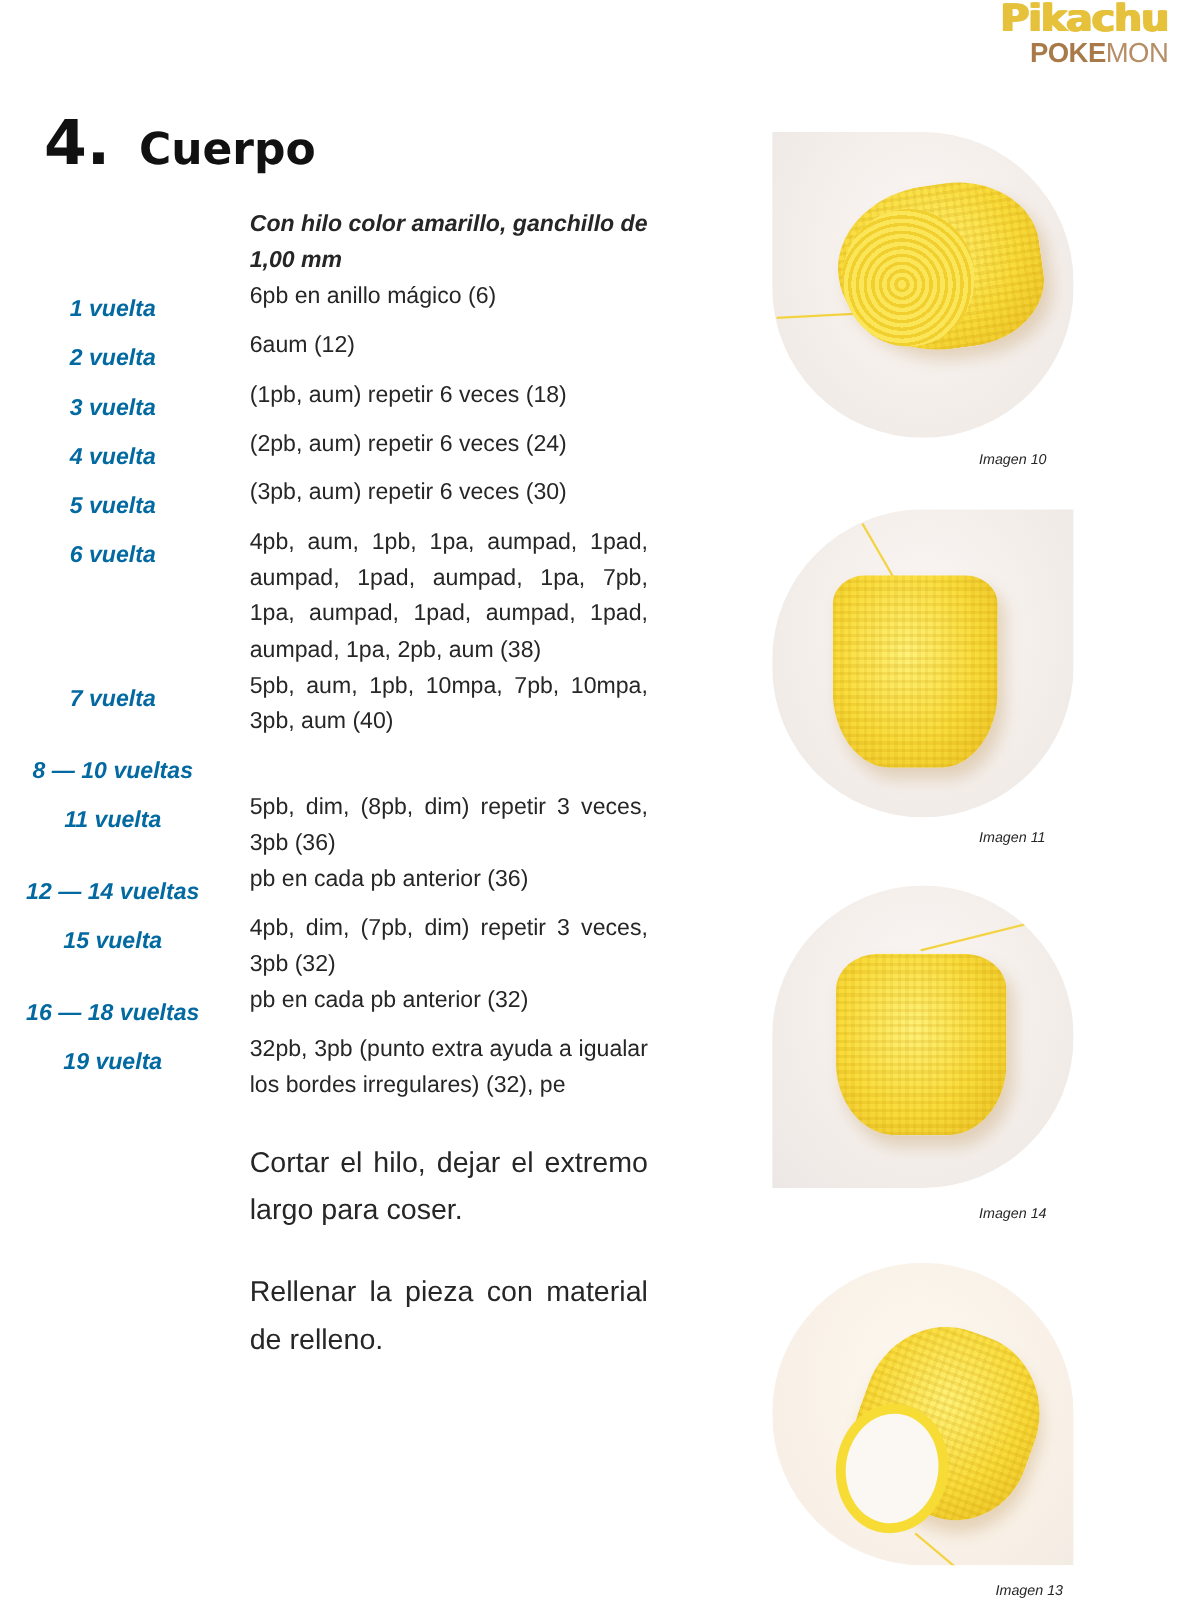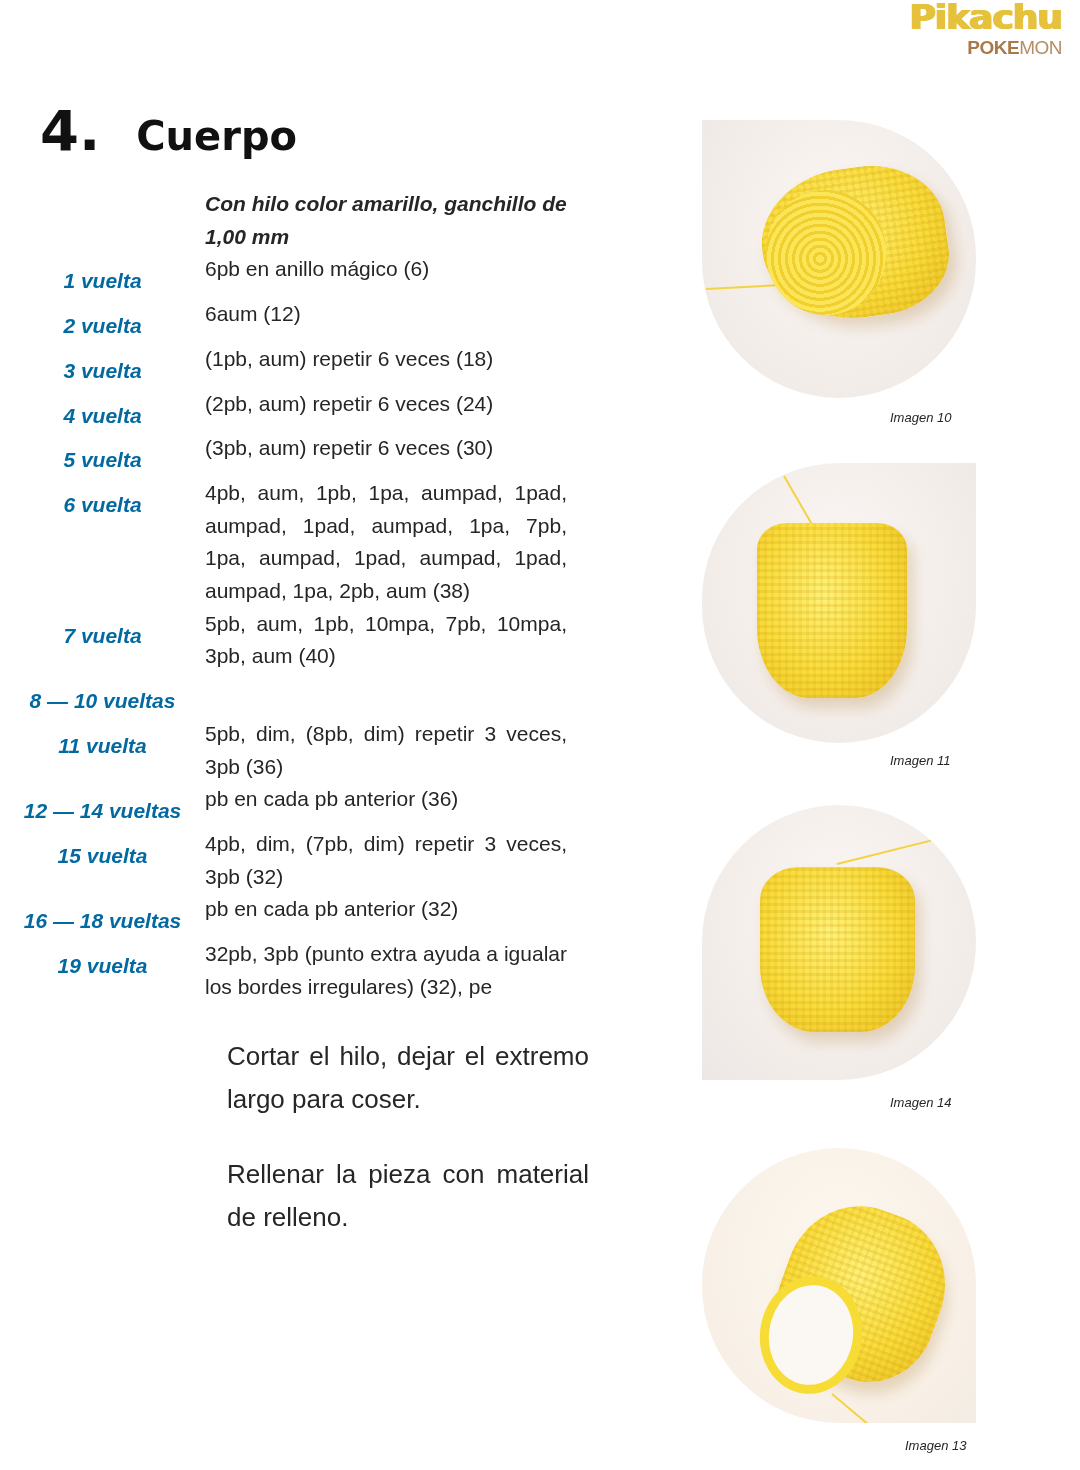--- a/index.html
+++ b/index.html
@@ -6,32 +6,32 @@
   body {
     width: 1080px; height: 1470px; background: #ffffff; position: relative; overflow: hidden;
     font-family: "Liberation Sans", "DejaVu Sans", sans-serif; color: #1a1a1a;
   }
   .logo { position: absolute; right: 18px; top: 0px; text-align: right; }
   .logo-title {
     font-family: "DejaVu Sans", sans-serif; font-weight: 900; font-size: 36px; letter-spacing: -1px;
     color: #e6c13b; line-height: 36px; transform: scaleY(0.95);
     text-shadow: 1px 0 0 #e6c13b, -1px 0 0 #e6c13b;
   }
-  .logo-sub { font-family: "Liberation Sans", sans-serif; font-size: 19px; color: #a87a4a; line-height: 22px; margin-top: 1px; letter-spacing: -0.5px; }
+  .logo-sub { font-family: "Liberation Sans", sans-serif; font-size: 25px; color: #a87a4a; line-height: 22px; margin-top: 1px; letter-spacing: -0.5px; }
   .logo-sub b { font-weight: 700; }
   .logo-sub span.light { font-weight: 400; color: #b58e66; }
 
   .heading { position: absolute; left: 40px; top: 98px; display: flex; align-items: baseline; }
   .heading-num { font-family: "DejaVu Sans", sans-serif; font-weight: 900; font-size: 56px; color: #111; }
-  .heading-title { font-family: "DejaVu Sans", sans-serif; font-weight: 900; font-size: 40px; color: #111; margin-left: 36px; }
+  .heading-title { font-family: "DejaVu Sans", sans-serif; font-weight: 900; font-size: 40px; color: #111; margin-left: 26px; }
 
   .pattern { position: absolute; left: 0; top: 188px; width: 600px; }
   .row { display: flex; font-size: 21px; line-height: 32.7px; }
   .row .label { width: 205px; text-align: center; font-style: italic; font-weight: 600; color: #0369a1; flex: none; margin-top: 12px; }
-  .row .text { width: 362px; color: #262626; text-align: justify; }
+  .row .text { margin-left: 22px; width: 362px; color: #262626; text-align: justify; }
   .intro .text { font-weight: 700; font-style: italic; text-align: left; }
   .para { margin-left: 227px; width: 362px; font-size: 26px; line-height: 43px; text-align: justify; color: #262626; }
   .gap { height: 32px; }
 
   .photo { position: absolute; left: 702px; width: 274px; overflow: hidden; }
   .photo .bg { position: absolute; inset: 0; background: radial-gradient(ellipse at 50% 40%, #fbf7f4 0%, #f2ece8 70%, #ece7e6 100%); }
   .yarn { position: absolute; border-radius: 45%;
     background:
       repeating-linear-gradient(0deg, rgba(200,150,0,0.18) 0 3px, rgba(255,255,255,0) 3px 7px),
       repeating-linear-gradient(90deg, rgba(200,150,0,0.12) 0 3px, rgba(255,255,255,0) 3px 7px),

